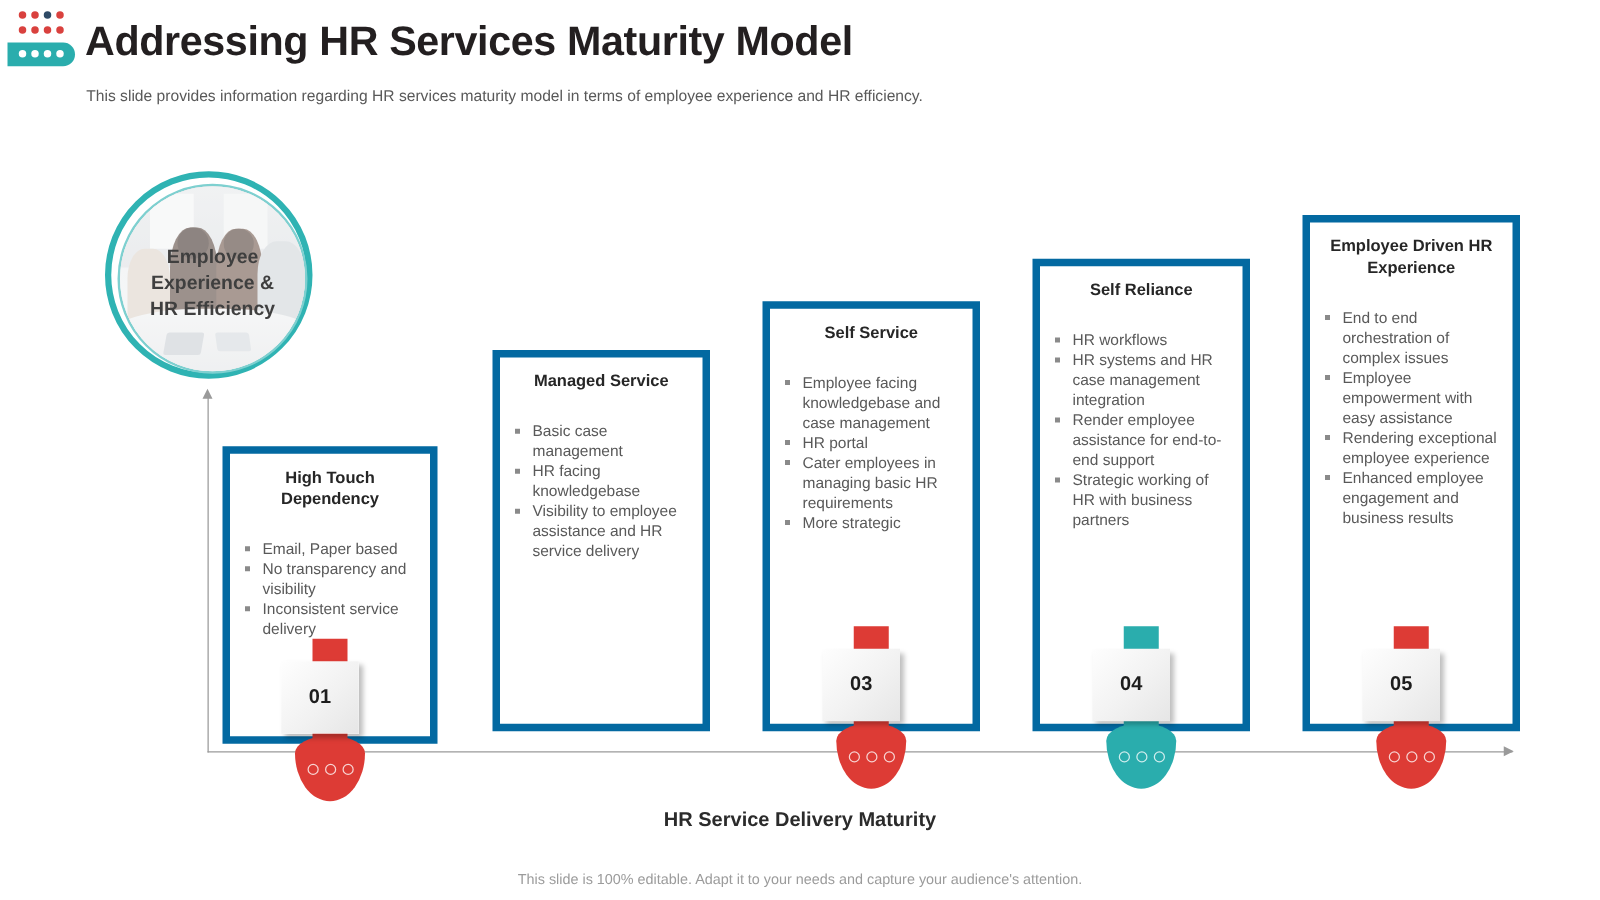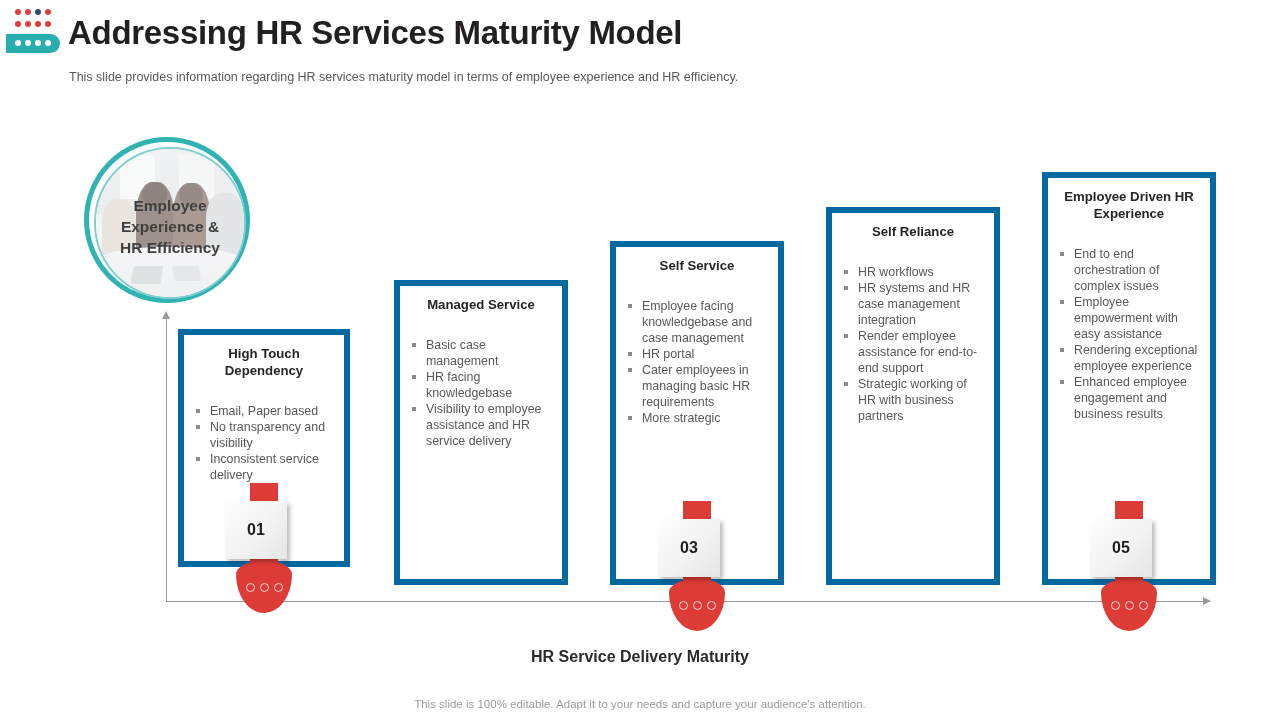--- a/index.html
+++ b/index.html
@@ -222,21 +222,21 @@
     </div>
   </div>
 </div>
 
 <div id="axis-vertical"></div>
 <div id="axis-v-arrow"></div>
 <div id="axis-horizontal"></div>
 <div id="axis-h-arrow"></div>
 
 <div id="stages-layer">
-    <div class="stage" style="left: 178px; top: 329px; width: 172px; height: 284px;">
+    <div class="stage" style="left: 178px; top: 357px; width: 172px; height: 284px;">
       <div class="stage-card" style="width: 172px; height: 238px;">
         <div class="stage-title">High Touch Dependency</div>
         <ul class="stage-list">
           <li>Email, Paper based</li>
           <li>No transparency and visibility</li>
           <li>Inconsistent service delivery</li>
         </ul>
       </div>
       <div class="marker" style="left: 44px; top: 154px;">
         <div class="neck-top" style="background: rgb(221, 59, 53);"></div>
@@ -285,20 +285,31 @@
     <div class="stage" style="left: 826px; top: 207px; width: 192px; height: 424px;">
       <div class="stage-card" style="width: 174px; height: 378px;">
         <div class="stage-title">Self Reliance</div>
         <ul class="stage-list">
           <li>HR workflows</li>
           <li>HR systems and HR case management integration</li>
           <li>Render employee assistance for end-to-end support</li>
           <li>Strategic working of HR with business partners</li>
         </ul>
       </div>
+      <div class="marker" style="left: 45px; top: 294px;">
+        <div class="neck-top" style="background: rgb(42, 173, 173);"></div>
+        <div class="neck-bot" style="background: rgb(42, 173, 173);"></div>
+        <div class="bulb" style="background: rgb(42, 173, 173);"></div>
+        <div class="holes">
+          <i></i>
+          <i></i>
+          <i></i>
+        </div>
+        <div class="num-card">04</div>
+      </div>
     </div>
     <div class="stage" style="left: 1042px; top: 172px; width: 174px; height: 459px;">
       <div class="stage-card" style="width: 174px; height: 413px;">
         <div class="stage-title">Employee Driven HR Experience</div>
         <ul class="stage-list">
           <li>End to end orchestration of complex issues</li>
           <li>Employee empowerment with easy assistance</li>
           <li>Rendering exceptional employee experience</li>
           <li>Enhanced employee engagement and business results</li>
         </ul>

